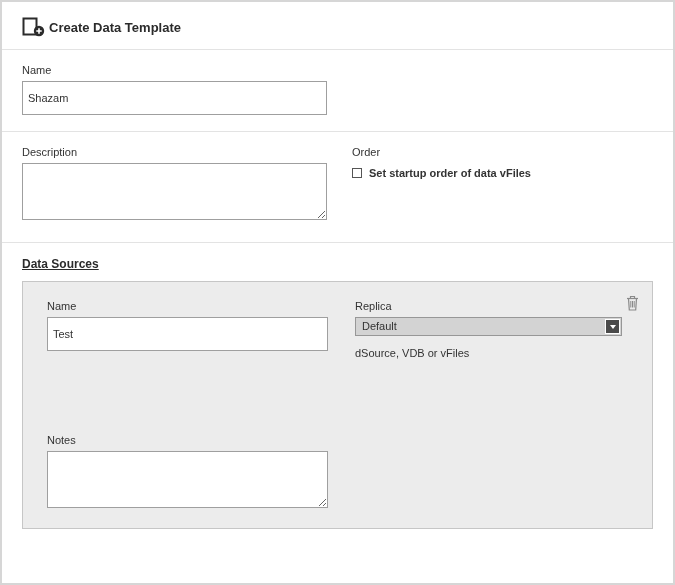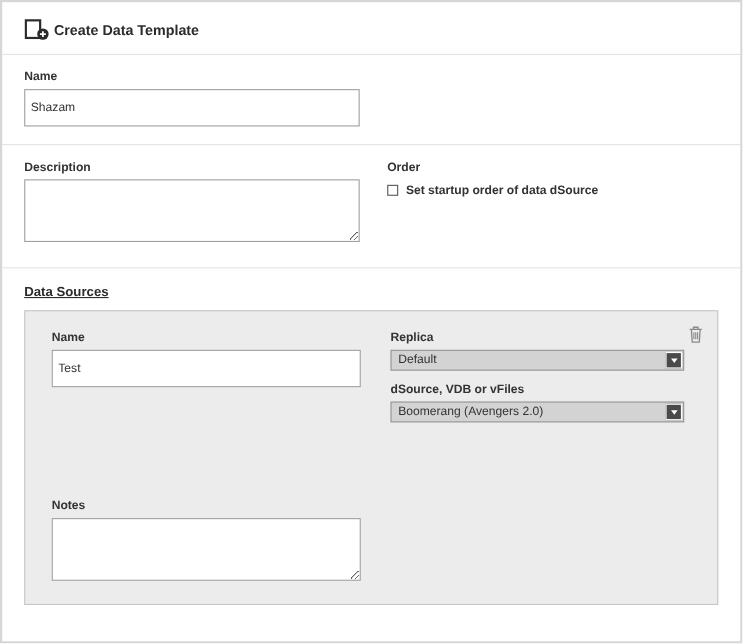--- a/index.html
+++ b/index.html
@@ -6,21 +6,21 @@
   html,body { margin:0; padding:0; background:#fff; }
   body { font-family:"Liberation Sans", sans-serif; }
   .page {
     width:675px; height:585px; border:2px solid #d6d6d6; background:#fff;
     position:relative; overflow:hidden;
   }
   .header { display:flex; align-items:center; gap:4px; padding:15px 20px 12px; }
   .header h1 { font-size:13px; font-weight:bold; color:#2b2b2b; margin:0; }
   .divider { border-top:1px solid #e3e3e3; height:0; }
   .section { padding:14px 20px 16px; }
-  label.fld { display:block; font-size:11px; font-weight:bold; color:#333; margin-bottom:5px; }
+  label.fld { display:block; font-size:11px; font-weight:normal; color:#333; margin-bottom:5px; }
   .text-input {
     width:305px; height:21px; border:1px solid #9f9f9f; background:#fff;
     font-family:"Liberation Sans", sans-serif; font-size:11px; color:#333; padding:16px 5px;
   }
   .textarea {
     width:305px; height:57px; border:1px solid #9f9f9f; background:#fff;
     font-family:"Liberation Sans", sans-serif; font-size:11px; color:#333; padding:3px 5px;
     resize:both;
   }
   .two-col { display:flex; padding-bottom:18px; }
@@ -89,21 +89,21 @@
 
   <div class="section two-col">
     <div class="desc-col">
       <label class="fld">Description</label>
       <textarea class="textarea" style=""></textarea>
     </div>
     <div class="order-col">
       <label class="fld">Order</label>
       <div class="checkbox-row">
         <span class="checkbox"></span>
-        <span class="checkbox-label">Set startup order of data dSource</span>
+        <span class="checkbox-label">Set startup order of data vFiles</span>
       </div>
     </div>
   </div>
 
   <div class="divider"></div>
 
   <h2 class="section-title">Data Sources</h2>
 
   <div class="panel">
     <button class="trash-btn">
@@ -124,26 +124,20 @@
       </div>
       <div class="p-right">
         <label class="fld">Replica</label>
         <div class="select">
           <span class="val">Default</span>
           <span class="select-arrow">
               <i class="tri"></i>
             </span>
         </div>
         <label class="fld mt">dSource, VDB or vFiles</label>
-        <div class="select">
-          <span class="val">Boomerang (Avengers 2.0)</span>
-          <span class="select-arrow">
-              <i class="tri"></i>
-            </span>
-        </div>
       </div>
     </div>
 
     <div class="notes-block">
       <label class="fld">Notes</label>
       <textarea class="textarea" style=""></textarea>
     </div>
   </div>
 
 

